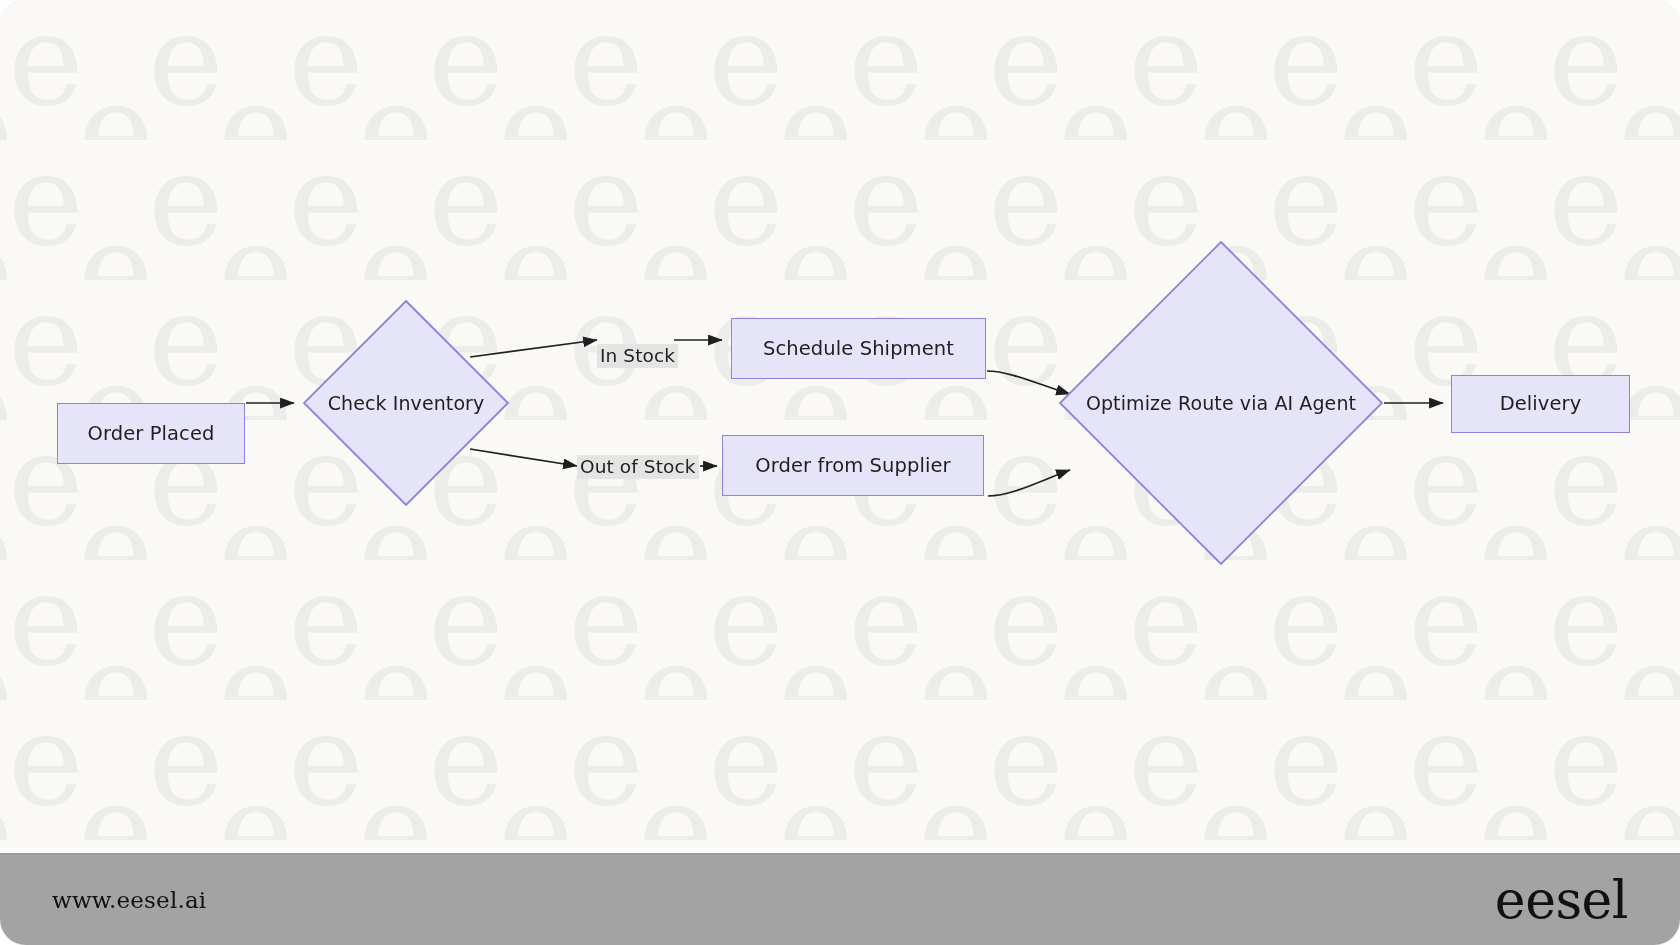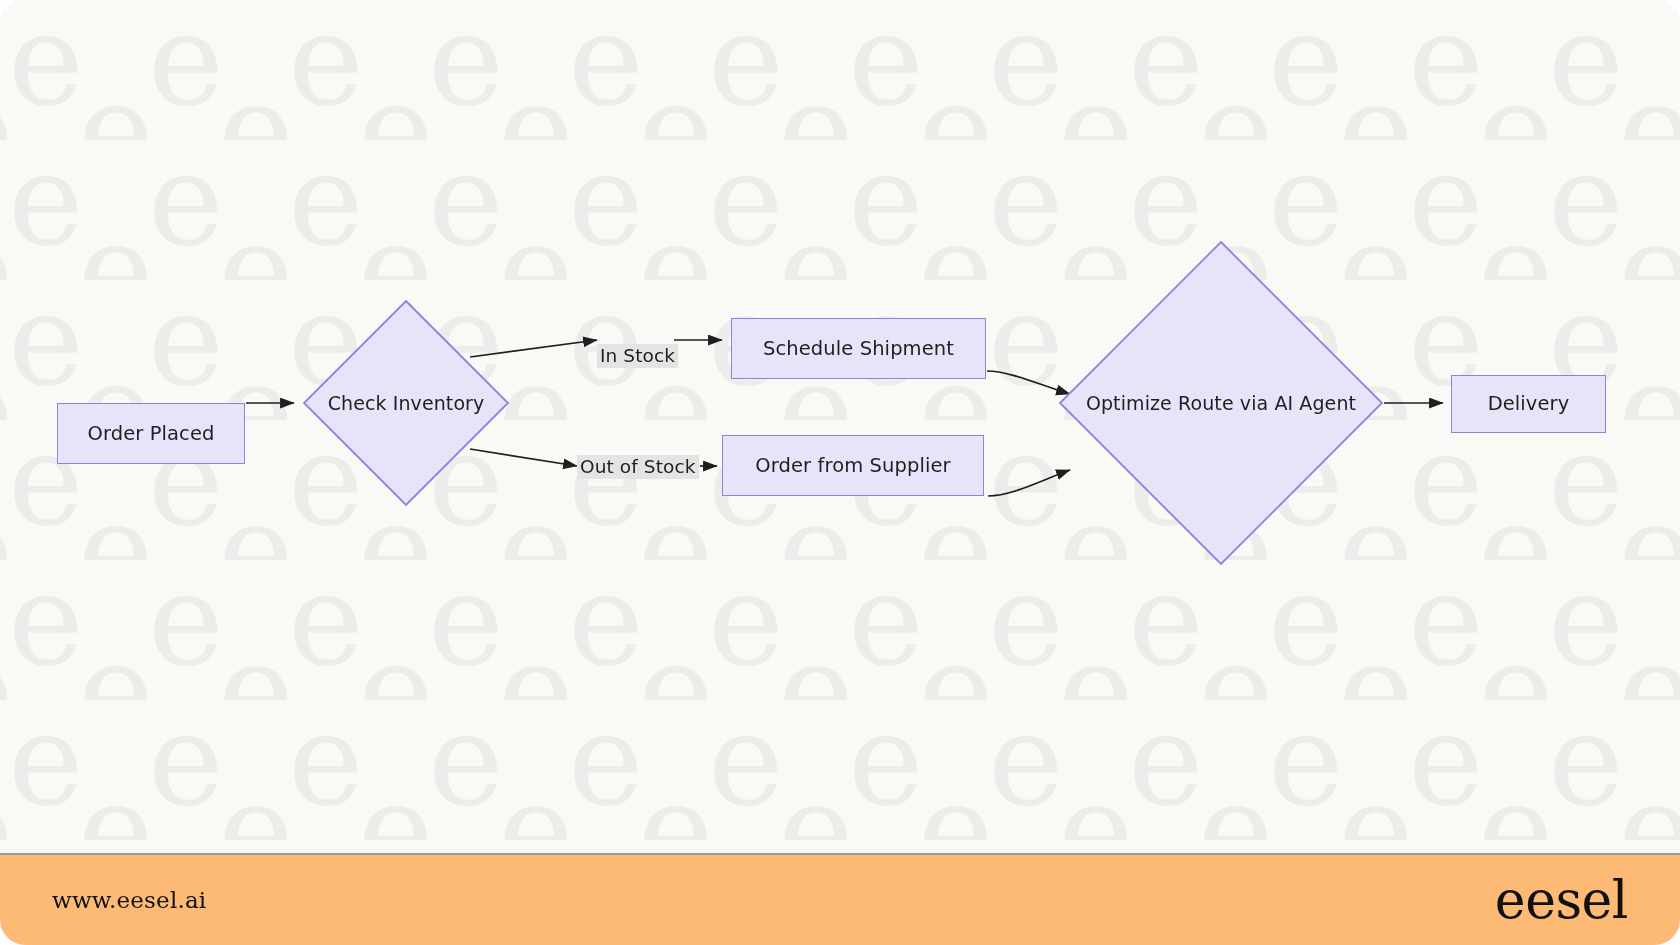--- a/index.html
+++ b/index.html
@@ -115,21 +115,21 @@
     letter-spacing: 0.1px;
   }
 
   
   .footer {
     position: absolute;
     left: 0;
     top: 853px;
     width: 1680px;
     height: 92px;
-    background: #fdba74;
+    background: #a3a3a3;
     border-top: 2px solid #9a9a9e;
     box-sizing: border-box;
     display: flex;
     align-items: center;
     justify-content: space-between;
     padding: 0 52px;
   }
   .footer-url {
     font-family: "DejaVu Serif", "Liberation Serif", serif;
     font-size: 23px;
@@ -209,21 +209,21 @@
         <span>Order from Supplier</span>
       </div>
 
       <div class="node-diamond-wrap" style="left:1058px; top:240px; width:326px; height:326px;">
         <svg class="node-diamond-shape" viewBox="0 0 326 326">
           <polygon points="163,2 324,163 163,324 2,163" fill="#e6e4f8" stroke="#8f82dd" stroke-width="1.8"></polygon>
         </svg>
         <div class="node-diamond-label">Optimize Route via AI Agent</div>
       </div>
 
-      <div class="node node-rect" style="left:1451px; top:375px; width:155px; height:58px;">
+      <div class="node node-rect" style="left:1451px; top:375px; width:179px; height:58px;">
         <span>Delivery</span>
       </div>
 
       <div class="edge-label" style="left:597px; top:344px;">In Stock</div>
 
       <div class="edge-label" style="left:577px; top:455px;text-align:right;">Out of Stock</div>
 
     </div>
 
     <div class="footer">

